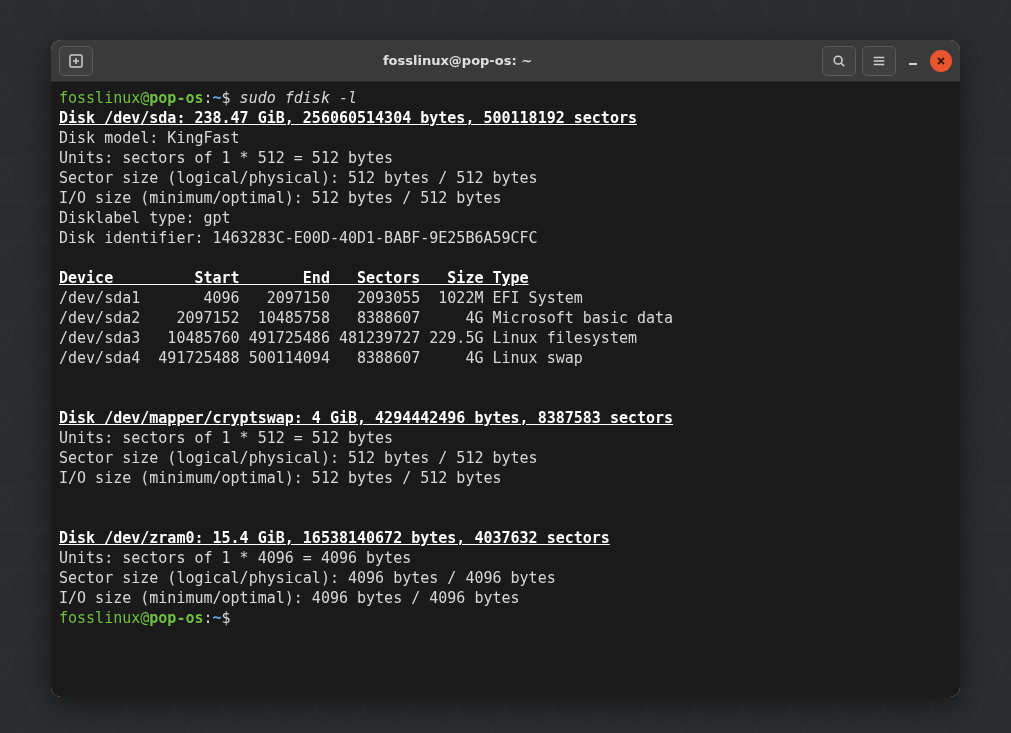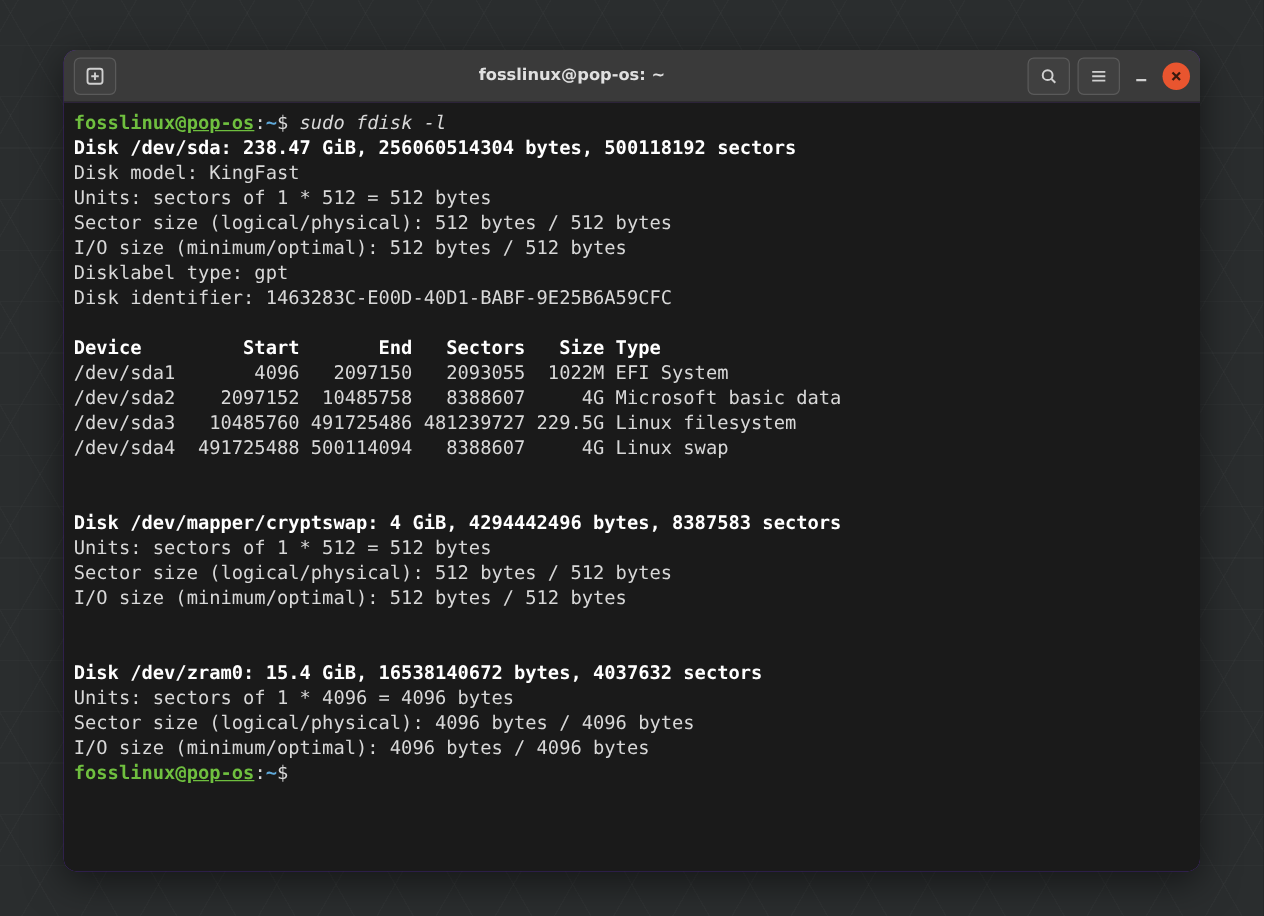--- a/index.html
+++ b/index.html
@@ -13,21 +13,21 @@
         repeating-linear-gradient(0deg, transparent, transparent 40px, rgba(255,255,255,0.02) 40px, rgba(255,255,255,0.02) 41px);
       display: flex;
       justify-content: center;
       align-items: flex-start;
       padding-top: 40px;
       font-family: "DejaVu Sans Mono", "Liberation Mono", monospace;
       overflow: hidden;
     }
     .terminal-window {
       width: 909px;
-      background: #6d28d9;
+      background: #f9a8d4;
       border-radius: 10px;
       box-shadow: 0 8px 30px rgba(0,0,0,0.5);
       overflow: hidden;
     }
     .titlebar {
       display: flex;
       align-items: center;
       height: 42px;
       padding: 0 8px;
       background: #3a3a3a;
@@ -86,27 +86,27 @@
       color: #d8d8d8;
       font-size: 15px;
       line-height: 20px;
       overflow-y: auto;
       position: relative;
       white-space: pre;
     }
     .terminal-body::-webkit-scrollbar { width: 10px; }
     .terminal-body::-webkit-scrollbar-track { background: #1a1a1a; }
     .terminal-body::-webkit-scrollbar-thumb { background: #555; border-radius: 5px; }
-    .prompt-user { color: #6fbf3f; font-weight: bold; }
-    .prompt-host { color: #6fbf3f; font-weight: bold; text-decoration: underline; }
+    .prompt-user { color: #6fbf3f; font-weight: normal; }
+    .prompt-host { color: #6fbf3f; font-weight: bold; }
     .prompt-colon { color: #d8d8d8; }
     .prompt-path { color: #5fa8d8; font-weight: bold; }
     .prompt-dollar { color: #d8d8d8; }
     .cmd { color: #d8d8d8; font-style: italic; }
-    .bold { font-weight: bold; color: #ffffff; }
+    .bold { font-weight: bold; color: #ffffff; text-decoration: underline; }
     .line { display: block; }
   </style>
 </head>
 <body>
 
 <div class="terminal-window">
   <div class="titlebar">
     <div class="title-btn">
       <svg width="16" height="16" viewBox="0 0 16 16">
         <rect x="2" y="2" width="12" height="12" rx="2" fill="none" stroke="#d0d0d0" stroke-width="1.5"></rect>

